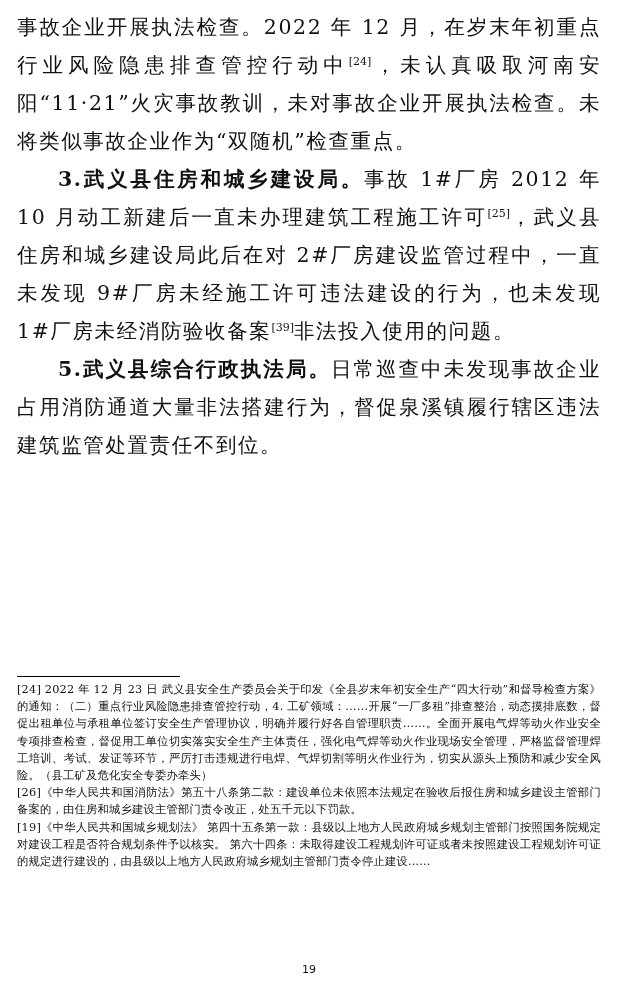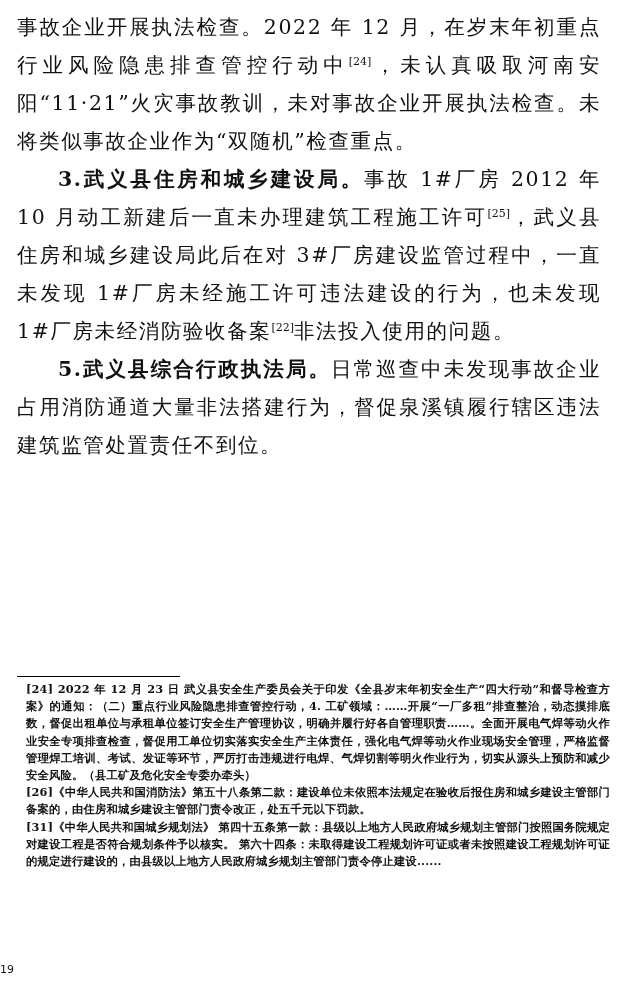--- a/index.html
+++ b/index.html
@@ -10,48 +10,47 @@
     font-family: "DejaVu Serif", "Liberation Serif", serif;
     font-size: 20.5px; line-height: 38px; letter-spacing: 1.6px;
     text-align: justify; text-align-last: left;
   }
   .para { margin: 0; }
   .indent { text-indent: 41px; }
   .heading { font-weight: bold; margin-top: 9px; }
   sup { font-size: 11px; vertical-align: 7px; line-height: 0; letter-spacing: 0; }
   .rule { position: absolute; left: 17px; top: 676px; width: 163px; height: 1px; background: #000; }
   .notes {
-    position: absolute; left: 26px; top: 681px; width: 584px;
+    position: absolute; left: 17px; top: 681px; width: 584px;
     font-family: "DejaVu Serif", "Liberation Serif", serif;
     font-size: 11.3px; line-height: 17.2px; letter-spacing: 0.2px;
     text-align: justify;
-    font-weight: bold;
   }
   .note { margin: 0; }
   .page-number {
-    position: absolute; left: 0; width: 618px; top: 963px; text-align: left;
+    position: absolute; left: 0; width: 618px; top: 963px; text-align: center;
     font-family: "DejaVu Sans", "Liberation Sans", sans-serif; font-size: 11px;
   }
 </style>
 </head>
 <body>
 
 <div class="page">
 
   <div class="body-text" style="top:8px;">
     <p class="para"><span>事故企业开展执法检查。2022 年 12 月，在岁末年初重点行业风险隐患排查管控行动中</span><sup>[24]</sup><span>，未认真吸取河南安阳“11·21”火灾事故教训，未对事故企业开展执法检查。未将类似事故企业作为“双随机”检查重点。</span></p>
 
-    <p class="para indent"><span class="heading">3.武义县住房和城乡建设局。</span><span>事故 1#厂房 2012 年 10 月动工新建后一直未办理建筑工程施工许可</span><sup>[25]</sup><span>，武义县住房和城乡建设局此后在对 3#厂房建设监管过程中，一直未发现 1#厂房未经施工许可违法建设的行为，也未发现 1#厂房未经消防验收备案</span><sup>[22]</sup><span>非法投入使用的问题。</span></p>
+    <p class="para indent"><span class="heading">3.武义县住房和城乡建设局。</span><span>事故 1#厂房 2012 年 10 月动工新建后一直未办理建筑工程施工许可</span><sup>[25]</sup><span>，武义县住房和城乡建设局此后在对 2#厂房建设监管过程中，一直未发现 9#厂房未经施工许可违法建设的行为，也未发现 1#厂房未经消防验收备案</span><sup>[39]</sup><span>非法投入使用的问题。</span></p>
 
 
     <p class="para indent"><span class="heading">5.武义县综合行政执法局。</span><span>日常巡查中未发现事故企业占用消防通道大量非法搭建行为，督促泉溪镇履行辖区违法建筑监管处置责任不到位。</span></p>
   </div>
 
   <div class="rule"></div>
 
   <div class="notes">
     <p class="note">[24] 2022 年 12 月 23 日 武义县安全生产委员会关于印发《全县岁末年初安全生产“四大行动”和督导检查方案》的通知：（二）重点行业风险隐患排查管控行动，4. 工矿领域：……开展“一厂多租”排查整治，动态摸排底数，督促出租单位与承租单位签订安全生产管理协议，明确并履行好各自管理职责……。全面开展电气焊等动火作业安全专项排查检查，督促用工单位切实落实安全生产主体责任，强化电气焊等动火作业现场安全管理，严格监督管理焊工培训、考试、发证等环节，严厉打击违规进行电焊、气焊切割等明火作业行为，切实从源头上预防和减少安全风险。（县工矿及危化安全专委办牵头）</p>
     <p class="note">[26]《中华人民共和国消防法》第五十八条第二款：建设单位未依照本法规定在验收后报住房和城乡建设主管部门备案的，由住房和城乡建设主管部门责令改正，处五千元以下罚款。</p>
-    <p class="note">[31]《中华人民共和国城乡规划法》 第四十五条第一款：县级以上地方人民政府城乡规划主管部门按照国务院规定对建设工程是否符合规划条件予以核实。 第六十四条：未取得建设工程规划许可证或者未按照建设工程规划许可证的规定进行建设的，由县级以上地方人民政府城乡规划主管部门责令停止建设......</p>
+    <p class="note">[19]《中华人民共和国城乡规划法》 第四十五条第一款：县级以上地方人民政府城乡规划主管部门按照国务院规定对建设工程是否符合规划条件予以核实。 第六十四条：未取得建设工程规划许可证或者未按照建设工程规划许可证的规定进行建设的，由县级以上地方人民政府城乡规划主管部门责令停止建设......</p>
   </div>
 
   <div class="page-number">19</div>
 </div>
 
 </body></html>

